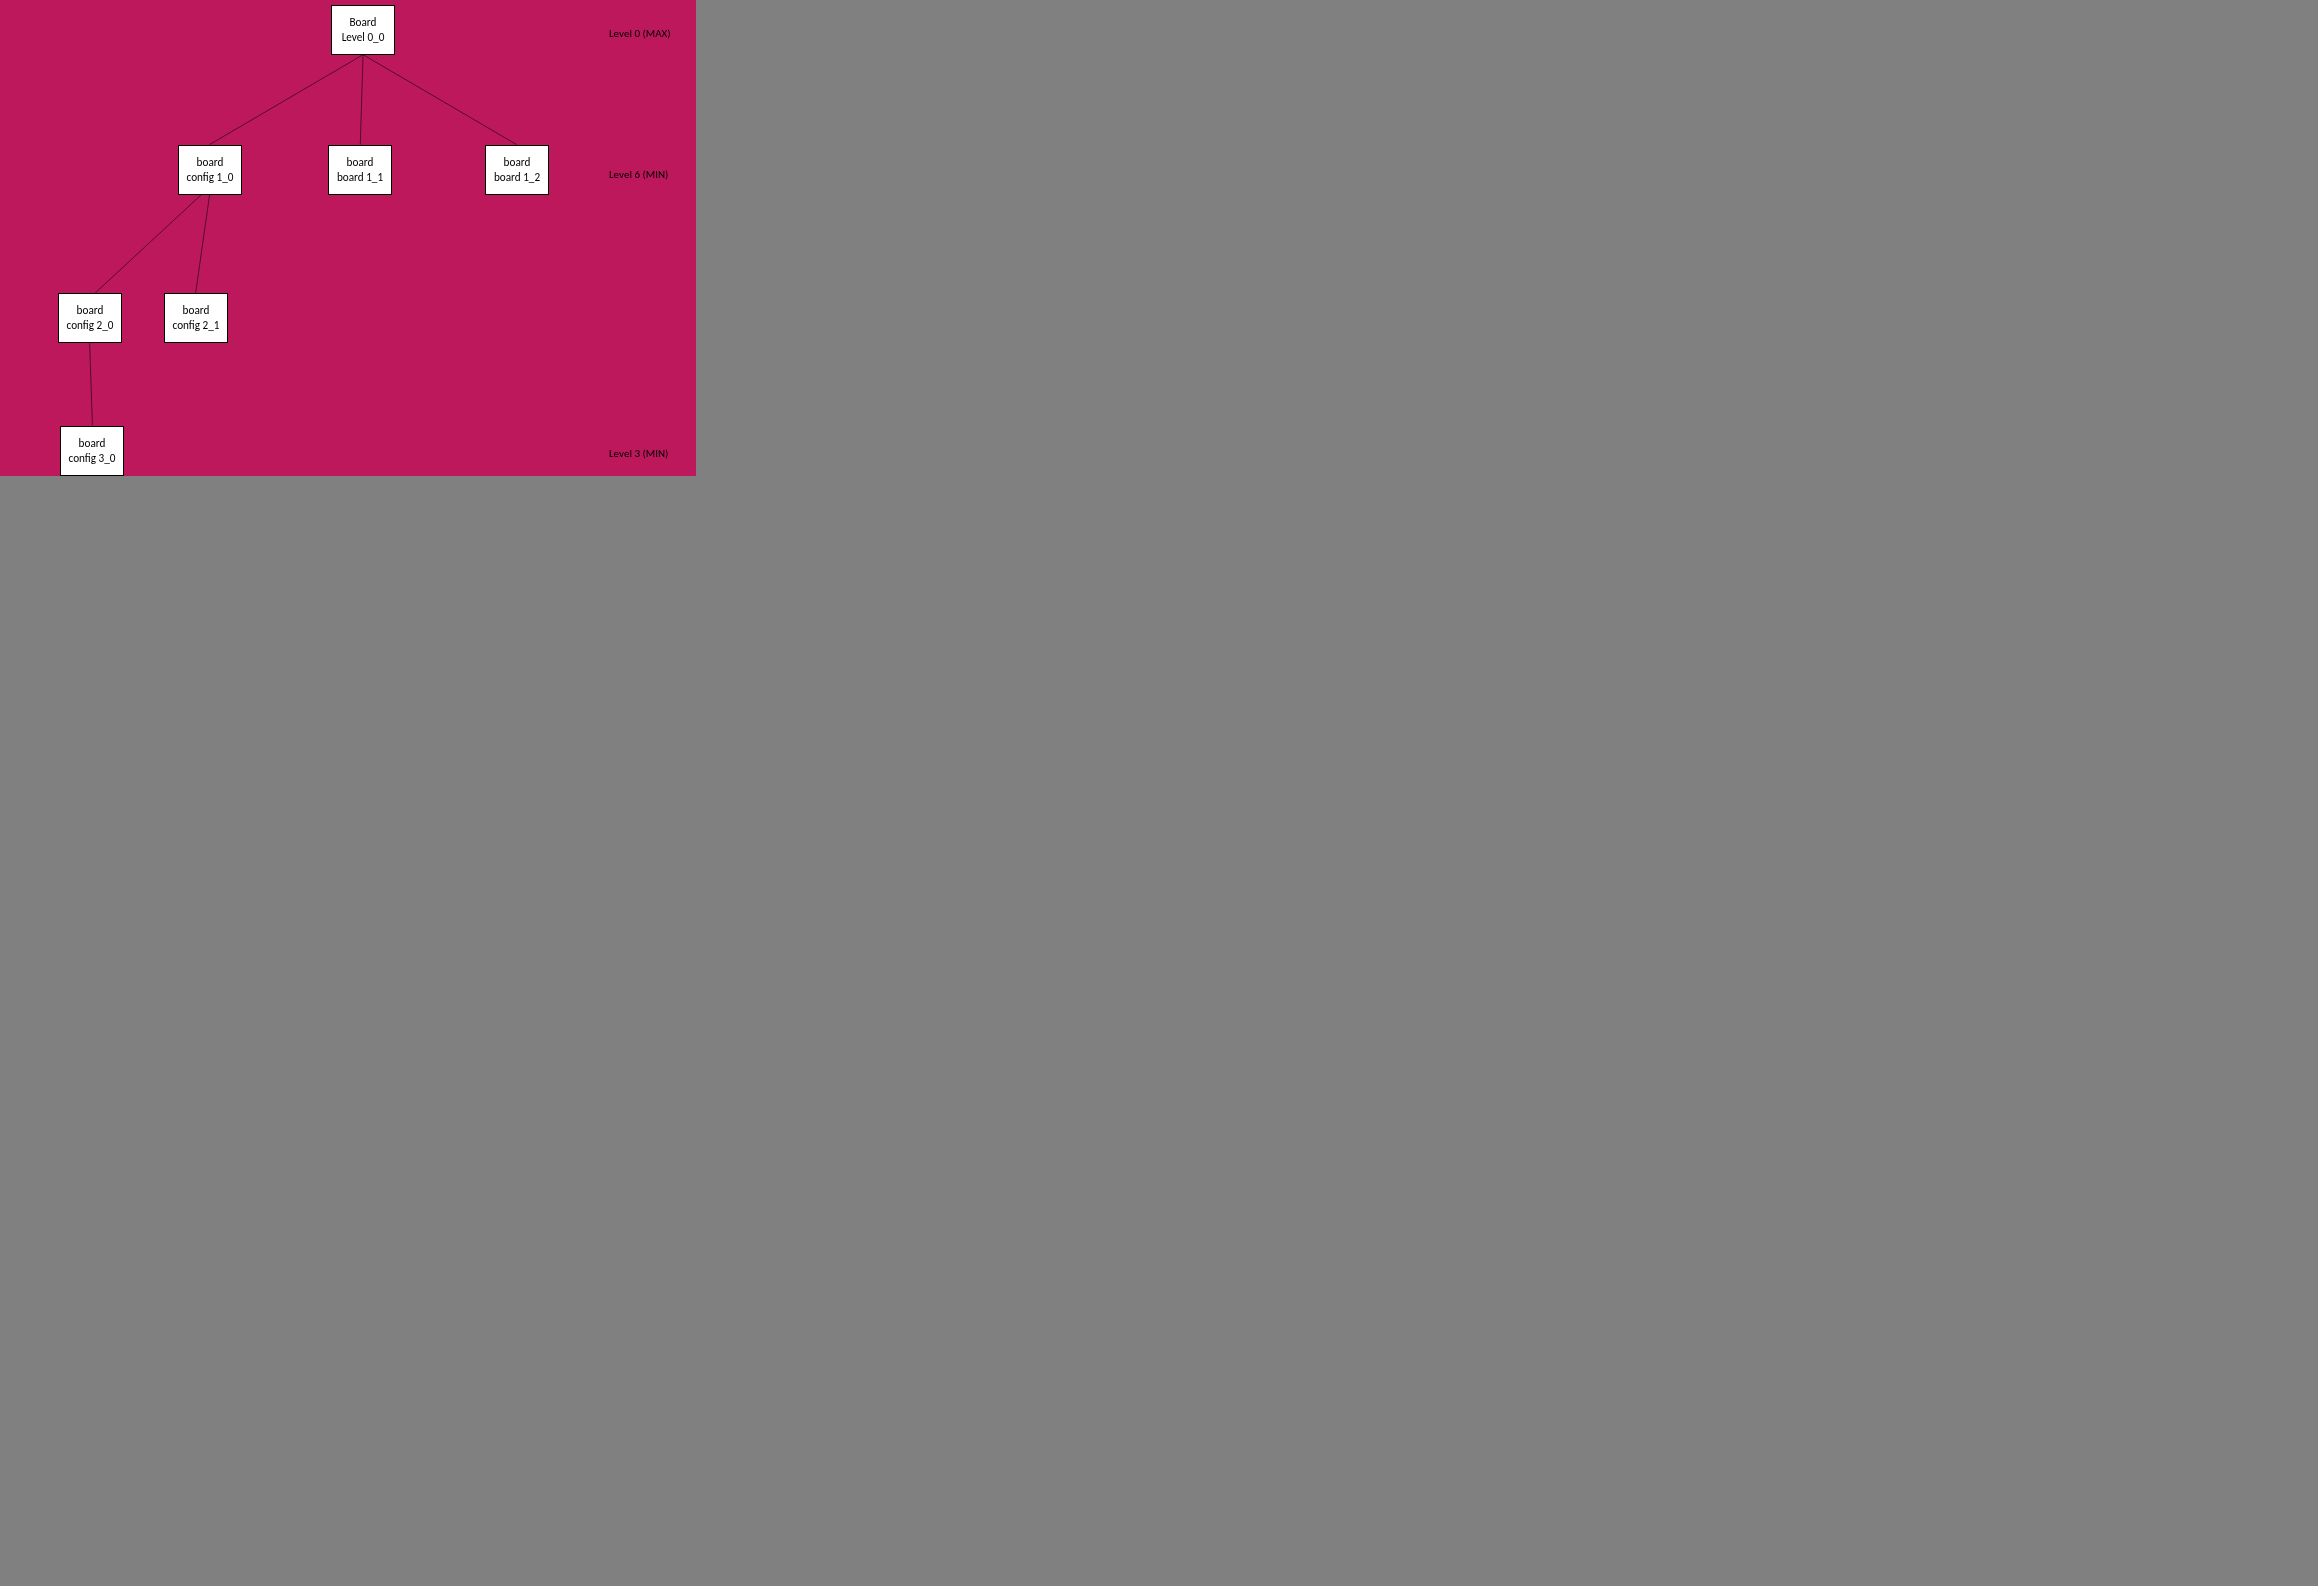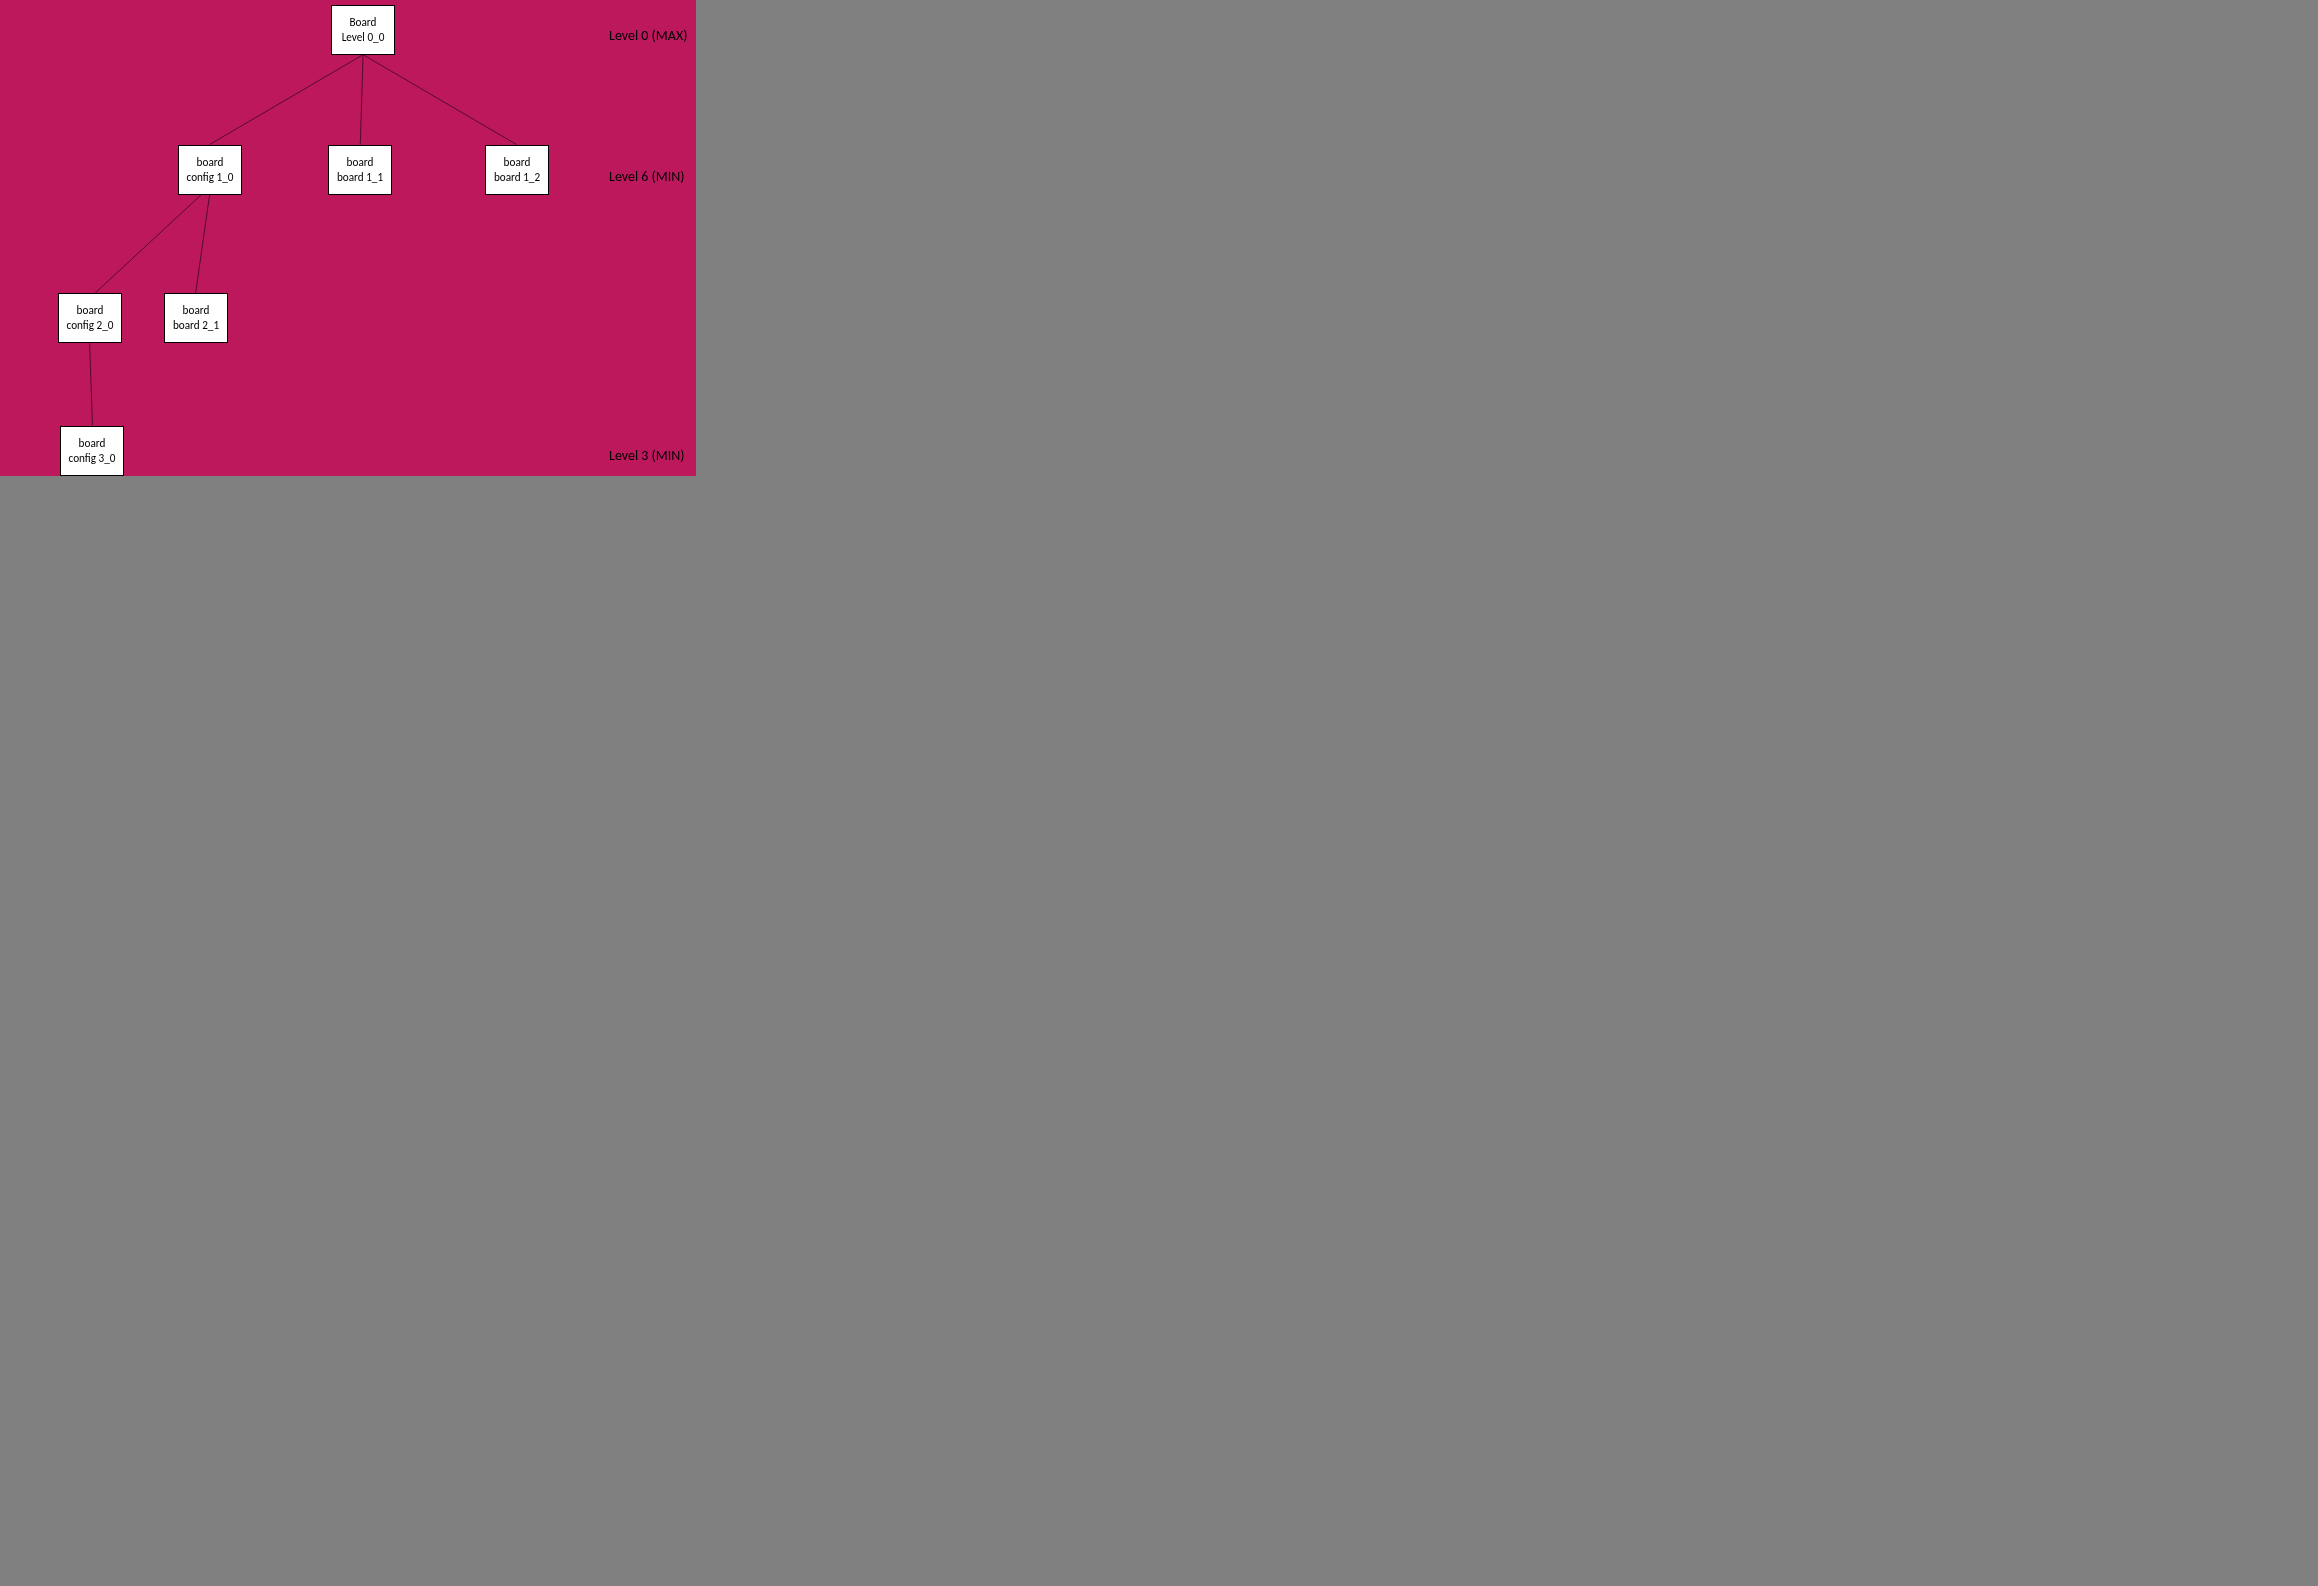--- a/index.html
+++ b/index.html
@@ -27,21 +27,21 @@
     align-items: center;
     justify-content: center;
     font-size: 11.2px;
     line-height: 1.3;
     color: #000000;
     box-sizing: border-box;
     text-align: center;
   }
   .level-label {
     position: absolute;
-    font-size: 14px;
+    font-size: 11px;
     color: #000000;
     white-space: nowrap;
   }
   svg.edges {
     position: absolute;
     top: 0;
     left: 0;
     width: 696px;
     height: 476px;
     pointer-events: none;
@@ -82,21 +82,21 @@
     <span>board</span>
     <span>board 1_2</span>
   </div>
 
   <div class="node" style="left:58px; top:293px; width:64px; height:50px;">
     <span>board</span>
     <span>config 2_0</span>
   </div>
   <div class="node" style="left:164px; top:293px; width:64px; height:50px;">
     <span>board</span>
-    <span>board 2_1</span>
+    <span>config 2_1</span>
   </div>
 
   <div class="node" style="left:60px; top:426px; width:64px; height:50px;">
     <span>board</span>
     <span>config 3_0</span>
   </div>
 
   <div class="level-label" style="left:609px; top:27px;">Level 0 (MAX)</div>
   <div class="level-label" style="left:609px; top:168px;">Level 6 (MIN)</div>
   <div class="level-label" style="left:609px; top:447px;">Level 3 (MIN)</div>

